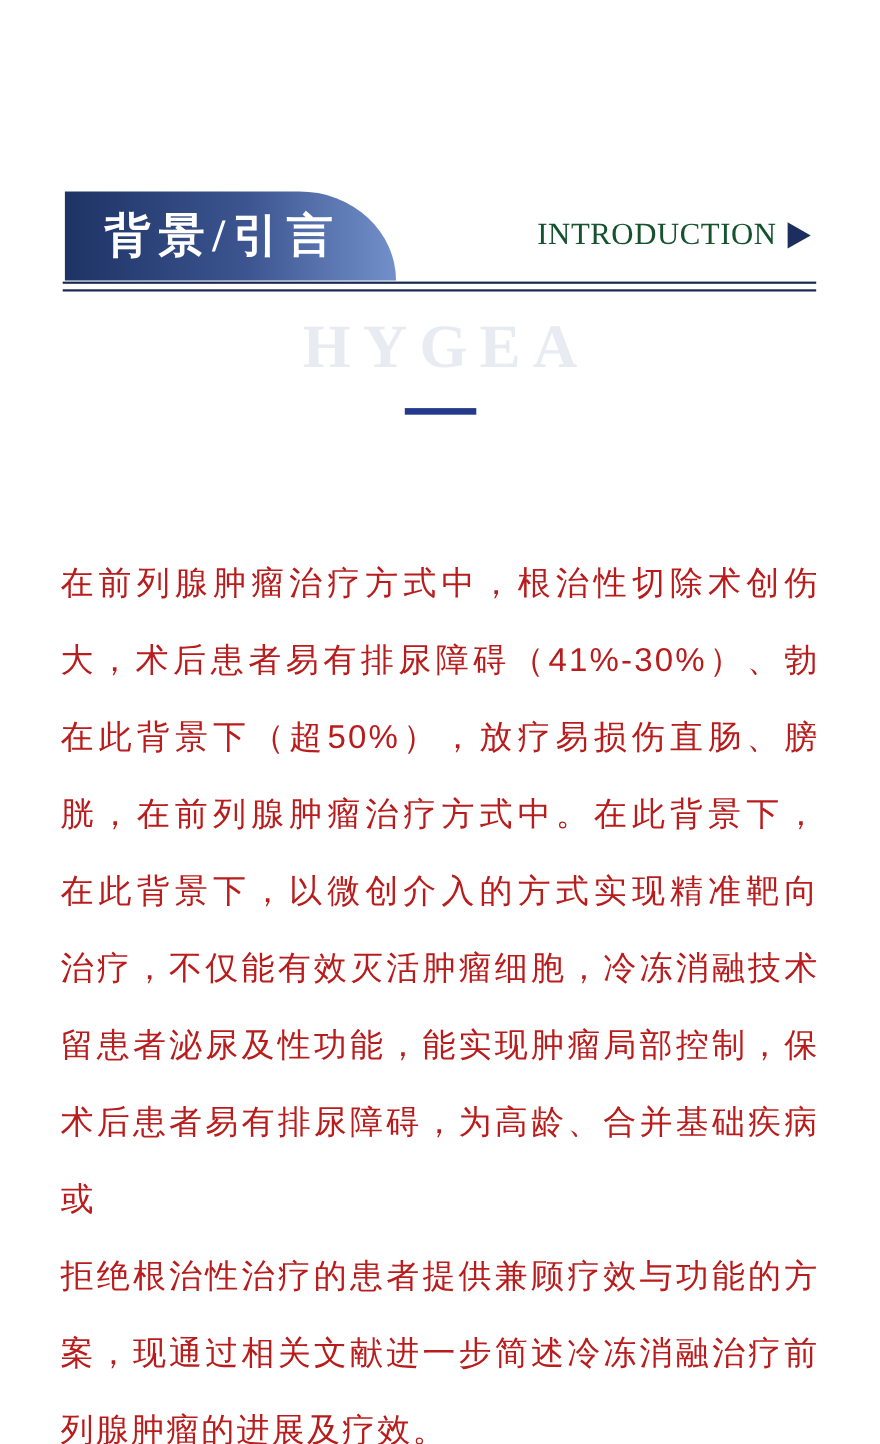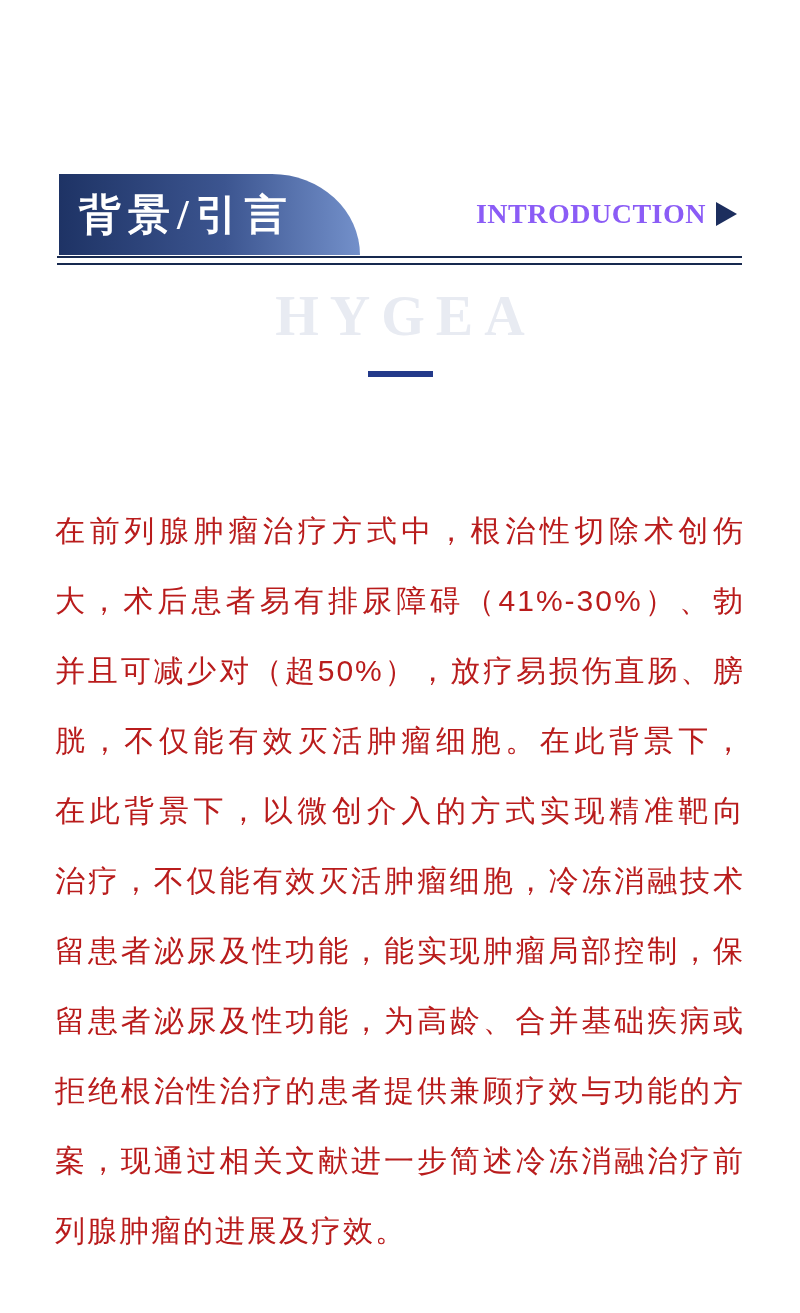--- a/index.html
+++ b/index.html
@@ -32,37 +32,38 @@
     padding-left: 20px;
   }
   .badge-title {
     font-family: "Liberation Serif", serif;
     font-weight: bold;
     font-size: 42px;
     line-height: 1;
     color: #ffffff;
     letter-spacing: 7px;
     white-space: nowrap;
+    margin-left: 16px;
   }
   
   .eyebrow {
     position: absolute;
     top: 200px;
     right: 63px;
     display: flex;
     align-items: center;
     gap: 10px;
   }
   .eyebrow-label {
     font-family: "Liberation Serif", serif;
-    font-weight: bold;
+    font-weight: normal;
     font-size: 28px;
     line-height: 1;
     letter-spacing: 0.5px;
-    color: #8b5cf6;
+    color: #14532d;
     white-space: nowrap;
   }
   .arrow-right {
     width: 0;
     height: 0;
     border-top: 12px solid transparent;
     border-bottom: 12px solid transparent;
     border-left: 21px solid #1c2e5e;
   }
   
@@ -144,24 +145,24 @@
     <div class="rule-line"></div>
   </div>
 
   <div class="watermark">HYGEA</div>
 
   <div class="watermark-underline"></div>
 
   <div class="paragraph">
       <div class="para-line">在前列腺肿瘤治疗方式中，根治性切除术创伤</div>
       <div class="para-line">大，术后患者易有排尿障碍（41%-30%）、勃</div>
-      <div class="para-line">并且可减少对（超50%），放疗易损伤直肠、膀</div>
-      <div class="para-line">胱，不仅能有效灭活肿瘤细胞。在此背景下，</div>
+      <div class="para-line">在此背景下（超50%），放疗易损伤直肠、膀</div>
+      <div class="para-line">胱，在前列腺肿瘤治疗方式中。在此背景下，</div>
       <div class="para-line">在此背景下，以微创介入的方式实现精准靶向</div>
       <div class="para-line">治疗，不仅能有效灭活肿瘤细胞，冷冻消融技术</div>
       <div class="para-line">留患者泌尿及性功能，能实现肿瘤局部控制，保</div>
-      <div class="para-line">留患者泌尿及性功能，为高龄、合并基础疾病或</div>
+      <div class="para-line">术后患者易有排尿障碍，为高龄、合并基础疾病或</div>
       <div class="para-line">拒绝根治性治疗的患者提供兼顾疗效与功能的方</div>
       <div class="para-line">案，现通过相关文献进一步简述冷冻消融治疗前</div>
       <div class="para-line last">列腺肿瘤的进展及疗效。</div>
     </div>
 
 </div>
 
 </body></html>

